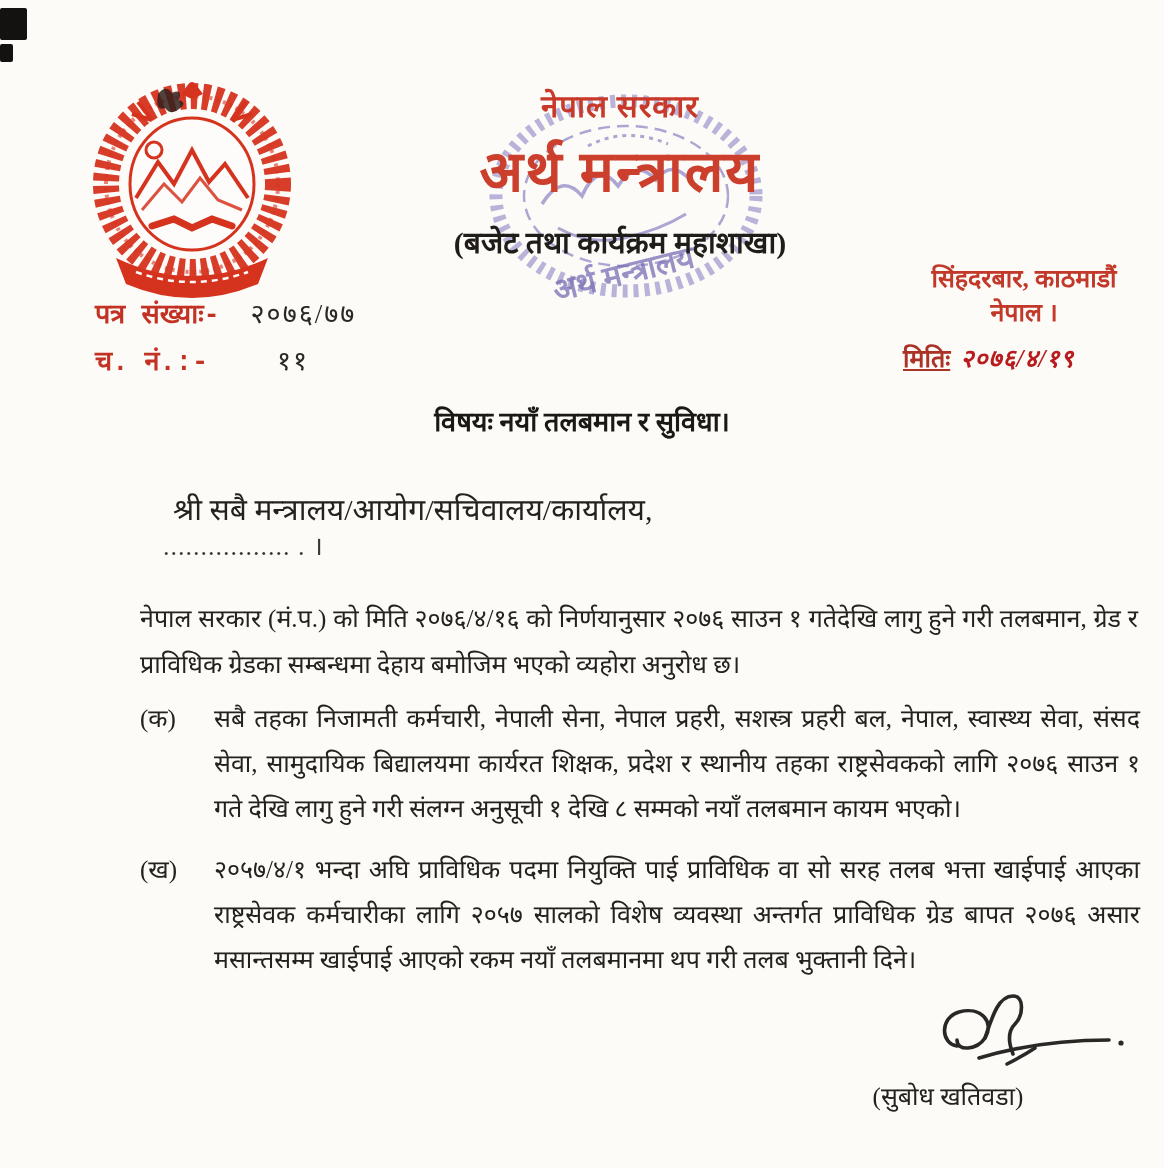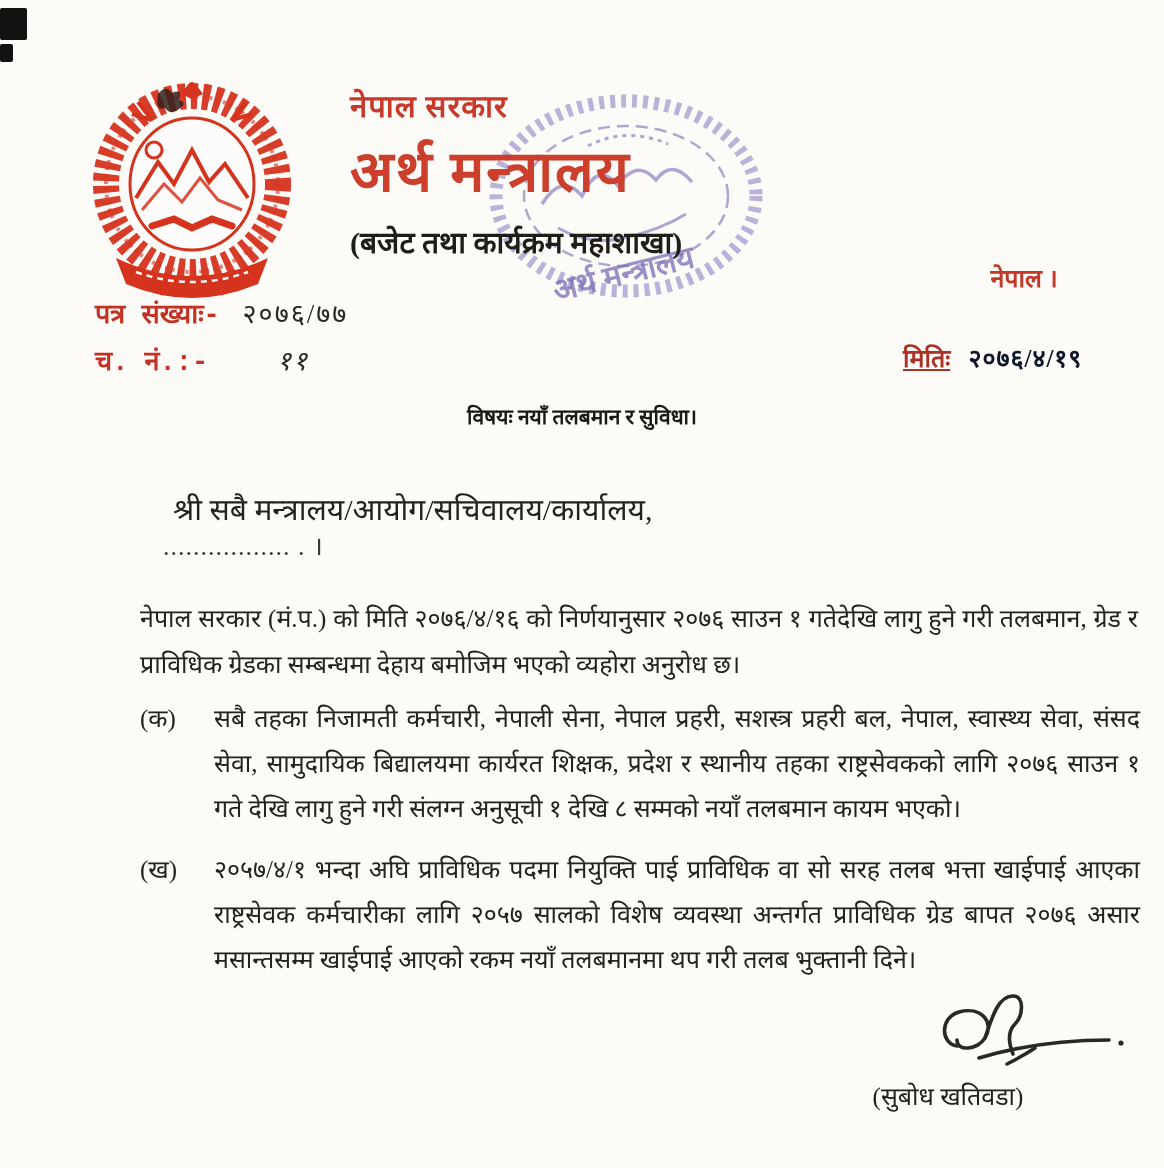--- a/index.html
+++ b/index.html
@@ -10,39 +10,39 @@
     color:#24221f; overflow:hidden;
   }
   .artifact{position:absolute;background:#141210;}
   .a1{left:0;top:8px;width:27px;height:32px;border-radius:2px;}
   .a2{left:0;top:44px;width:13px;height:18px;border-radius:2px;}
 
   .emblem{position:absolute;left:92px;top:80px;width:200px;height:218px;}
   .stamp{position:absolute;left:468px;top:86px;width:316px;height:232px;
          mix-blend-mode:multiply;opacity:.8;}
 
-  .letterhead{position:absolute;left:350px;top:84px;width:540px;}
+  .letterhead{position:absolute;left:350px;top:84px;width:540px;text-align:center;}
   .gov{font-size:31px;font-weight:bold;color:#c8392a;letter-spacing:1px;}
   .ministry{font-size:57px;font-weight:bold;color:#cb3f2c;margin-top:4px;letter-spacing:2px;}
   .dept{font-size:30px;font-weight:700;color:#201d19;margin-top:13px;}
 
   .refblock{position:absolute;left:95px;top:294px;font-size:27px;}
   .refrow{height:47px;}
   .reflabel{color:#c23325;font-weight:bold;font-family:Liberation Mono, monospace;}
-  .refval{color:#2b2823;margin-left:16px;letter-spacing:2px;}
-  .refval2{margin-left:62px;font-style:italic;}
+  .refval{color:#2b2823;margin-left:24px;letter-spacing:2px;}
+  .refval2{margin-left:62px;}
 
   .addr{position:absolute;left:893px;top:262px;width:262px;text-align:center;
         color:#c23829;font-weight:bold;font-size:25px;line-height:34px;}
   .dateline{position:absolute;left:903px;top:340px;font-size:25px;font-weight:bold;}
   .datelabel{color:#ab3226;text-decoration:underline;}
-  .dateval{color:#0f172a;margin-left:12px;letter-spacing:1px;}
+  .dateval{color:#b91c1c;margin-left:4px;letter-spacing:1px;font-style:italic;}
 
   .subject{position:absolute;left:282px;top:402px;width:600px;text-align:center;
-           font-size:21px;font-weight:600;color:#1b1916;}
+           font-size:27px;font-weight:600;color:#1b1916;}
 
   .salutation{position:absolute;left:173px;top:488px;font-size:30px;}
   .dotsline{position:absolute;left:163px;top:527px;font-size:26px;letter-spacing:1px;color:#3a3732;}
 
   .intro{position:absolute;left:140px;top:596px;width:998px;font-size:25px;
          line-height:46px;text-align:justify;}
 
   .items{position:absolute;left:140px;top:696px;width:1000px;}
   .item{display:flex;margin-bottom:16px;}
   .item-label{flex:0 0 52px;margin-right:22px;font-size:25px;line-height:45px;}
@@ -101,20 +101,21 @@
       <span class="reflabel">पत्र संख्याः-</span>
       <span class="refval">२०७६/७७</span>
     </div>
     <div class="refrow">
       <span class="reflabel">च. नं.:-</span>
       <span class="refval refval2">११</span>
     </div>
   </div>
 
   <div class="addr">
+    <div>सिंहदरबार, काठमाडौं</div>
     <div>नेपाल ।</div>
   </div>
   <div class="dateline">
     <span class="datelabel">मितिः</span>
     <span class="dateval">२०७६/४/१९</span>
   </div>
 
   <div class="subject">विषयः नयाँ तलबमान र सुविधा।</div>
 
   <div class="salutation">श्री सबै मन्त्रालय/आयोग/सचिवालय/कार्यालय,</div>

